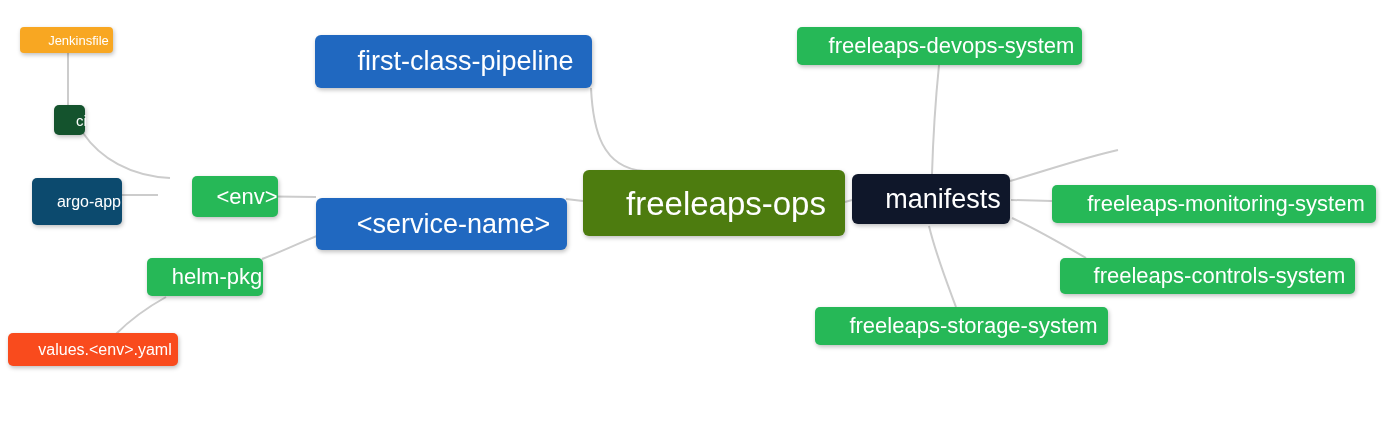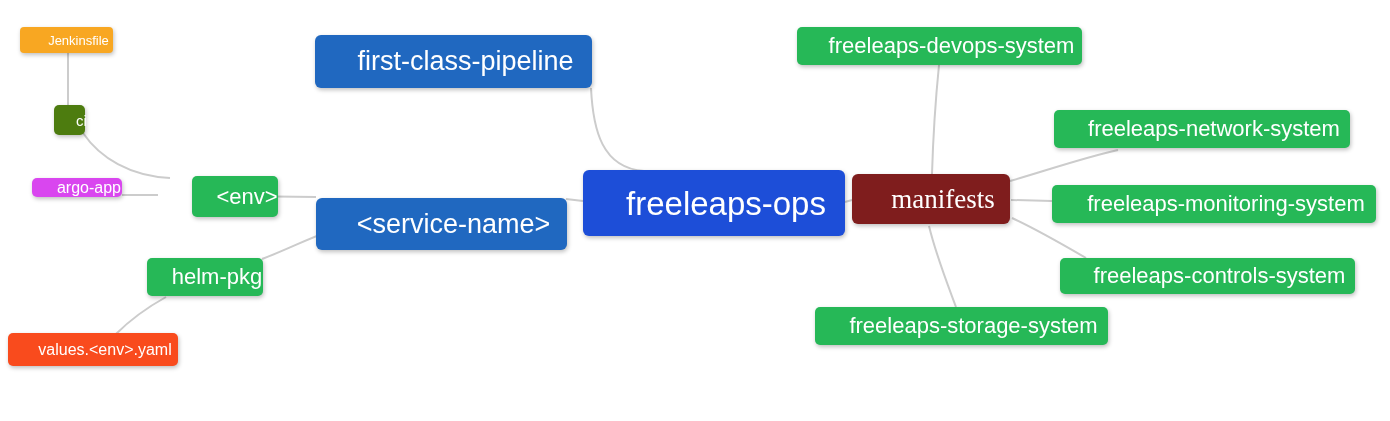--- a/index.html
+++ b/index.html
@@ -62,69 +62,66 @@
     <line x1="566" y1="199" x2="583" y2="201"></line>
     <path d="M591,88 C593,130 602,168 644,171"></path>
     <line x1="845" y1="202" x2="852" y2="200"></line>
     <path d="M939,65 C935,105 933,140 932,174"></path>
     <path d="M1010,181 C1042,172 1082,158 1118,150"></path>
     <line x1="1011" y1="200" x2="1052" y2="201"></line>
     <path d="M1012,218 C1038,230 1062,244 1086,258"></path>
     <path d="M929,226 C936,255 946,280 956,307"></path>
   </svg>
 
-  <div class="node fs-33" style="left: 583px; top: 170px; width: 262px; height: 66px; background: #1d4ed8;">
+  <div class="node fs-33" style="left: 583px; top: 170px; width: 262px; height: 66px; background: #4d7c0f;">
     <span>freeleaps-ops</span>
   </div>
 
   <div class="node fs-27" style="left: 315px; top: 35px; width: 277px; height: 53px; background: rgb(32, 104, 192);">
     <span>first-class-pipeline</span>
   </div>
 
   <div class="node fs-27" style="left: 316px; top: 170px; width: 251px; height: 52px; background: rgb(32, 104, 192); margin-top: 28px;">
     <span>&lt;service-name&gt;</span>
   </div>
 
-  <div class="node fs-27" style="left: 852px; top: 174px; width: 158px; height: 50px; background: #7f1d1d; font-family: Liberation Serif, serif;">
+  <div class="node fs-27" style="left: 852px; top: 174px; width: 158px; height: 50px; background: #0f172a;">
     <span>manifests</span>
   </div>
 
   <div class="node fs-22" style="left: 158px; top: 176px; width: 86px; height: 41px; background: rgb(38, 184, 87); margin-left: 34px;">
     <span>&lt;env&gt;</span>
   </div>
 
   <div class="node fs-22" style="left: 147px; top: 258px; width: 116px; height: 38px; background: rgb(38, 184, 87);">
     <span>helm-pkg</span>
   </div>
 
   <div class="node fs-22" style="left: 797px; top: 27px; width: 285px; height: 38px; background: rgb(38, 184, 87);">
     <span>freeleaps-devops-system</span>
   </div>
 
-  <div class="node fs-22" style="left: 1054px; top: 110px; width: 296px; height: 38px; background: rgb(38, 184, 87);">
-    <span>freeleaps-network-system</span>
-  </div>
 
   <div class="node fs-22" style="left: 1052px; top: 185px; width: 324px; height: 38px; background: rgb(38, 184, 87);">
     <span>freeleaps-monitoring-system</span>
   </div>
 
   <div class="node fs-22" style="left: 1060px; top: 258px; width: 295px; height: 36px; background: rgb(38, 184, 87); align-items: center;">
     <span>freeleaps-controls-system</span>
   </div>
 
   <div class="node fs-22" style="left: 815px; top: 307px; width: 293px; height: 38px; background: rgb(38, 184, 87);">
     <span>freeleaps-storage-system</span>
   </div>
 
-  <div class="node fs-15" style="left: 54px; top: 105px; width: 31px; height: 30px; background: #4d7c0f;">
+  <div class="node fs-15" style="left: 54px; top: 105px; width: 31px; height: 30px; background: #14532d;">
     <span>ci</span>
   </div>
 
-  <div class="node fs-16" style="left: 32px; top: 178px; width: 90px; height: 19px; background: #d946ef;">
+  <div class="node fs-16" style="left: 32px; top: 178px; width: 90px; height: 47px; background: #0c4a6e;">
     <span>argo-app</span>
   </div>
 
   <div class="node fs-16" style="left: 8px; top: 333px; width: 170px; height: 33px; background: rgb(249, 75, 29);">
     <span>values.&lt;env&gt;.yaml</span>
   </div>
 
   <div class="node fs-13" style="left: 20px; top: 27px; width: 93px; height: 26px; background: rgb(248, 167, 34);">
     <span>Jenkinsfile</span>
   </div>

